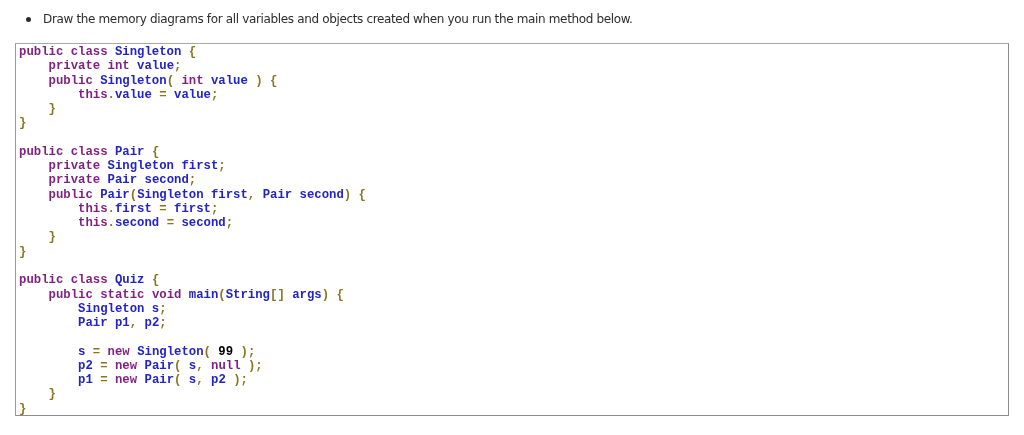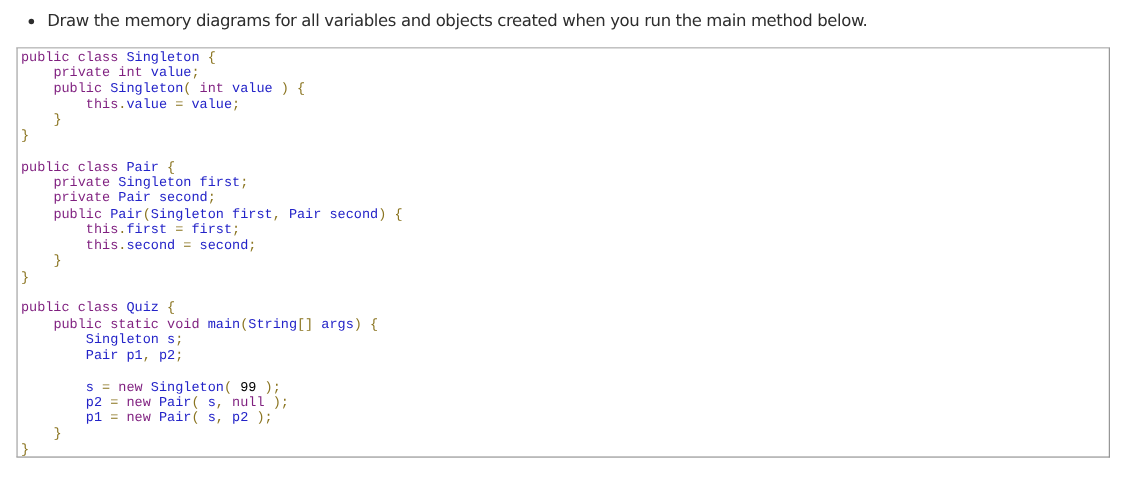--- a/index.html
+++ b/index.html
@@ -14,21 +14,21 @@
       overflow: hidden;
     }
     .instruction {
       position: absolute;
       left: 26px;
       top: 8px;
       height: 22px;
       display: flex;
       align-items: center;
       font-family: "DejaVu Sans", "Liberation Sans", sans-serif;
-      font-size: 15px;
+      font-size: 12px;
       color: #2d2d2d;
       letter-spacing: -0.35px;
       white-space: nowrap;
     }
     .bullet {
       display: inline-block;
       width: 5px;
       height: 5px;
       border-radius: 50%;
       background: #2d2d2d;
@@ -47,21 +47,21 @@
       background: #ffffff;
     }
     pre.code {
       margin: 0;
       position: absolute;
       left: 3px;
       top: 1px;
       font-family: "Liberation Mono", "DejaVu Sans Mono", monospace;
       font-size: 12.3px;
       line-height: 14.27px;
-      font-weight: normal;
+      font-weight: bold;
       color: #2222cc;
       white-space: pre;
     }
     .line { display: block; height: 14.27px; }
     .kw { color: #7f1f7f; }
     .id { color: #2323c8; }
     .pn { color: #8a7420; }
     .num { color: #000000; }
   </style>
 </head>

